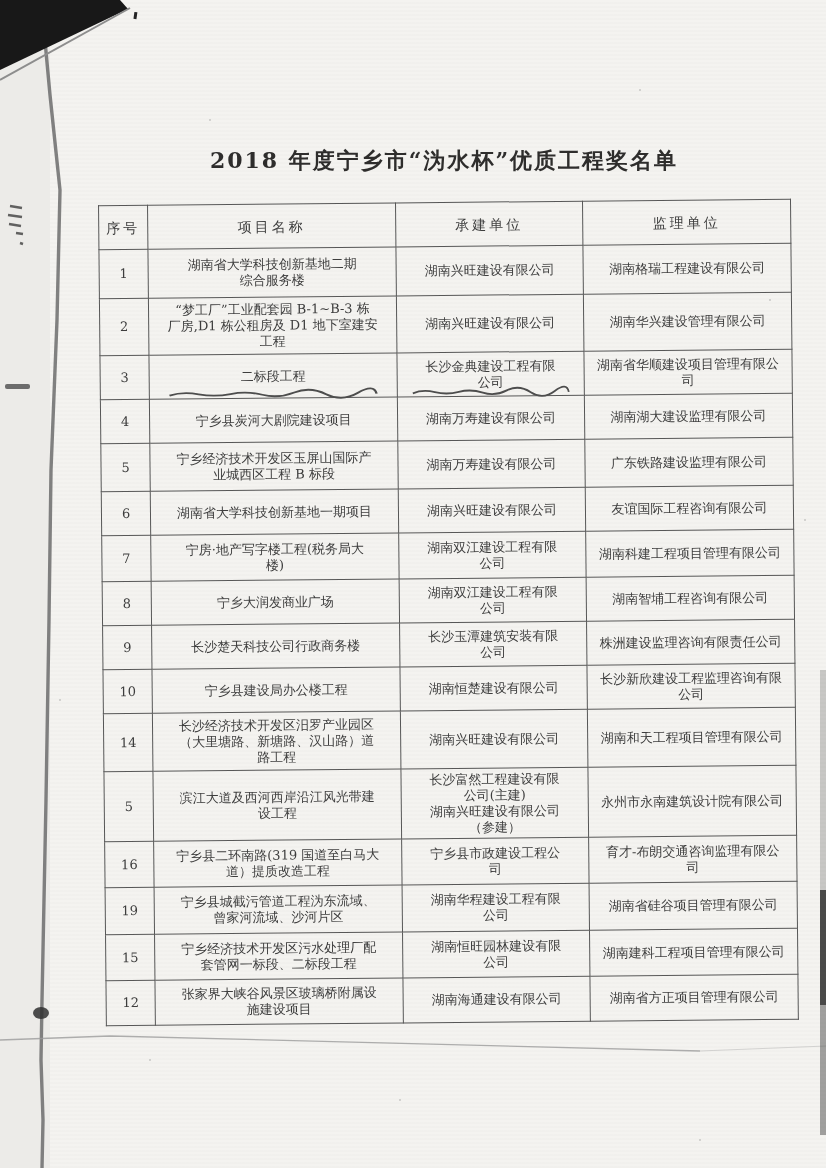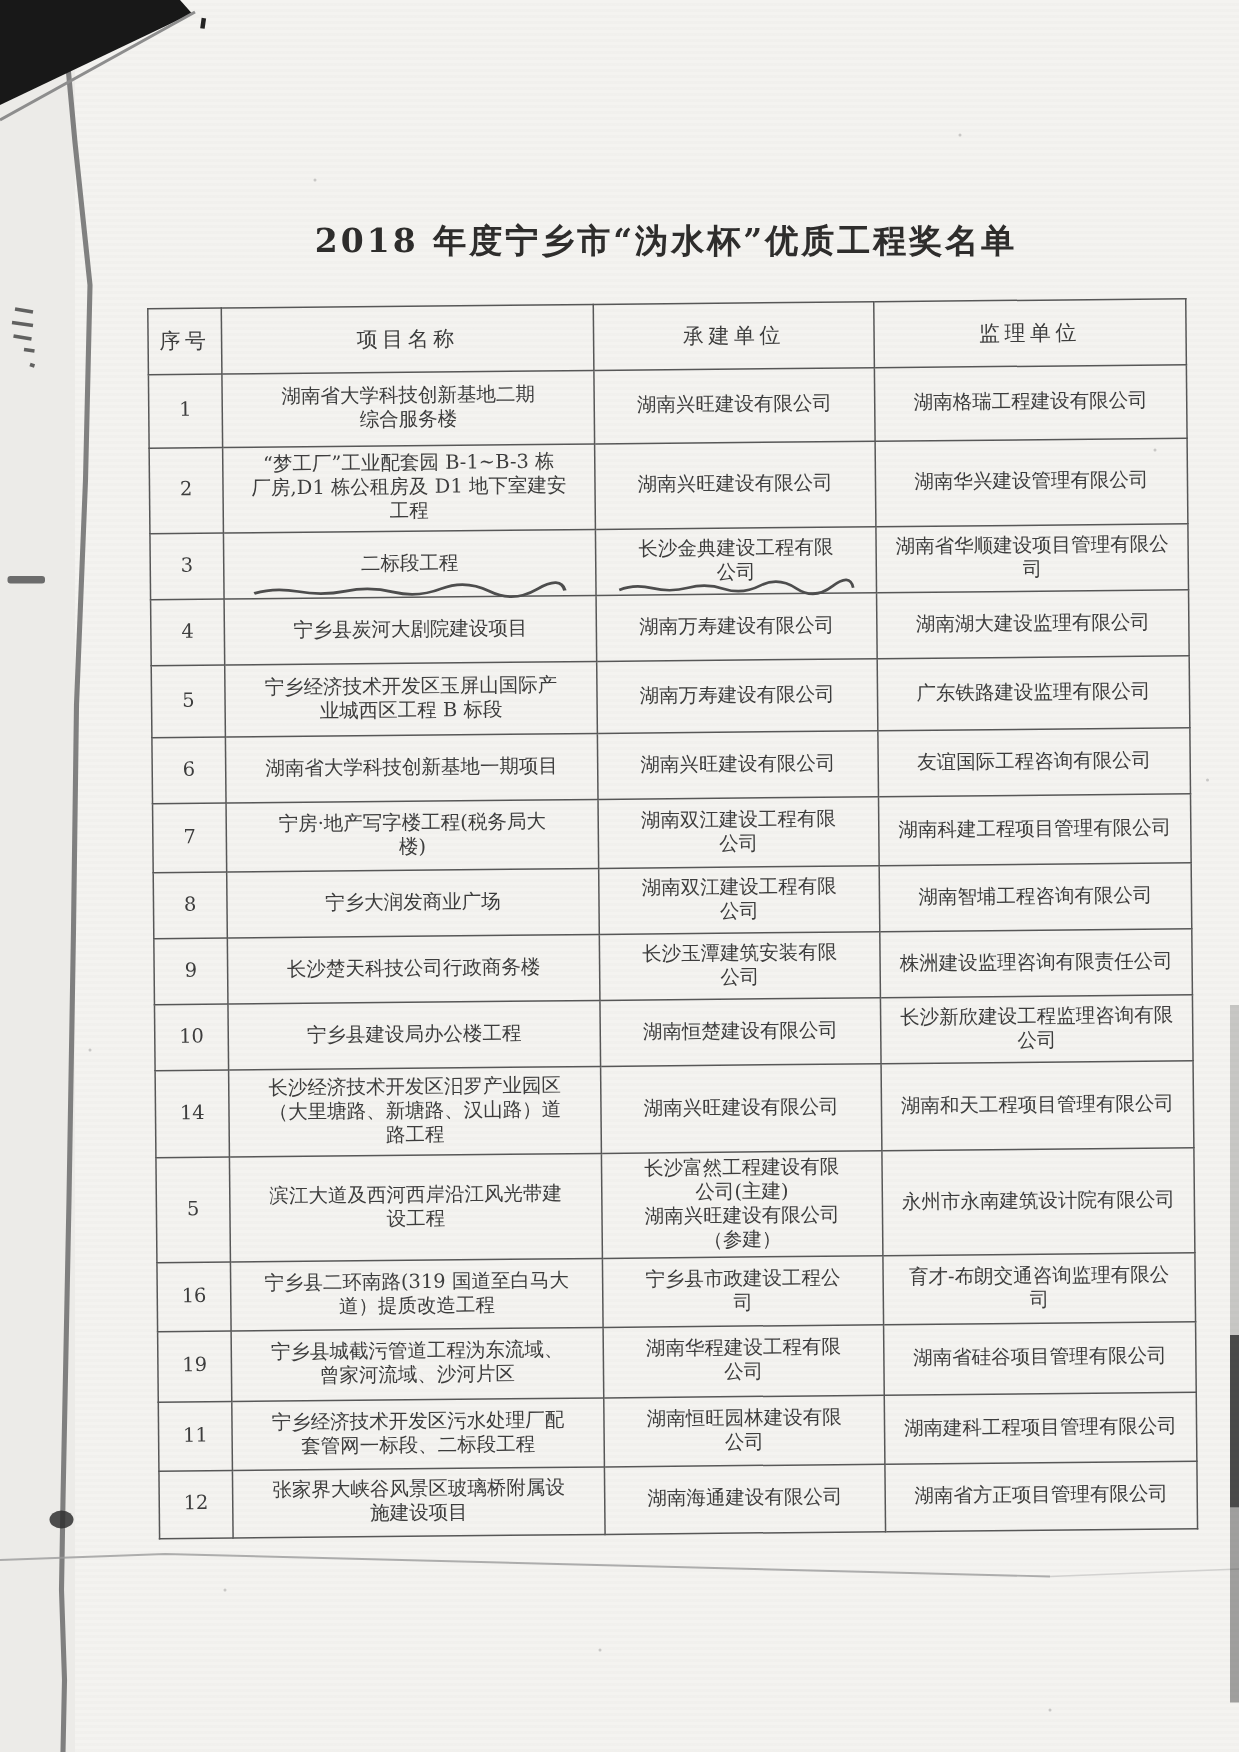--- a/index.html
+++ b/index.html
@@ -216,21 +216,21 @@
           </tr>
           <tr style="height: 47px;">
             <td><span class="cell-text">19</span></td>
             <td><span class="cell-text">宁乡县城截污管道工程沩东流域、
 曾家河流域、沙河片区</span></td>
             <td><span class="cell-text">湖南华程建设工程有限
 公司</span></td>
             <td><span class="cell-text">湖南省硅谷项目管理有限公司</span></td>
           </tr>
           <tr style="height: 46px;">
-            <td><span class="cell-text">11</span></td>
+            <td><span class="cell-text">15</span></td>
             <td><span class="cell-text">宁乡经济技术开发区污水处理厂配
 套管网一标段、二标段工程</span></td>
             <td><span class="cell-text">湖南恒旺园林建设有限
 公司</span></td>
             <td><span class="cell-text">湖南建科工程项目管理有限公司</span></td>
           </tr>
           <tr style="height: 45px;">
             <td><span class="cell-text">12</span></td>
             <td><span class="cell-text">张家界大峡谷风景区玻璃桥附属设
 施建设项目</span></td>

